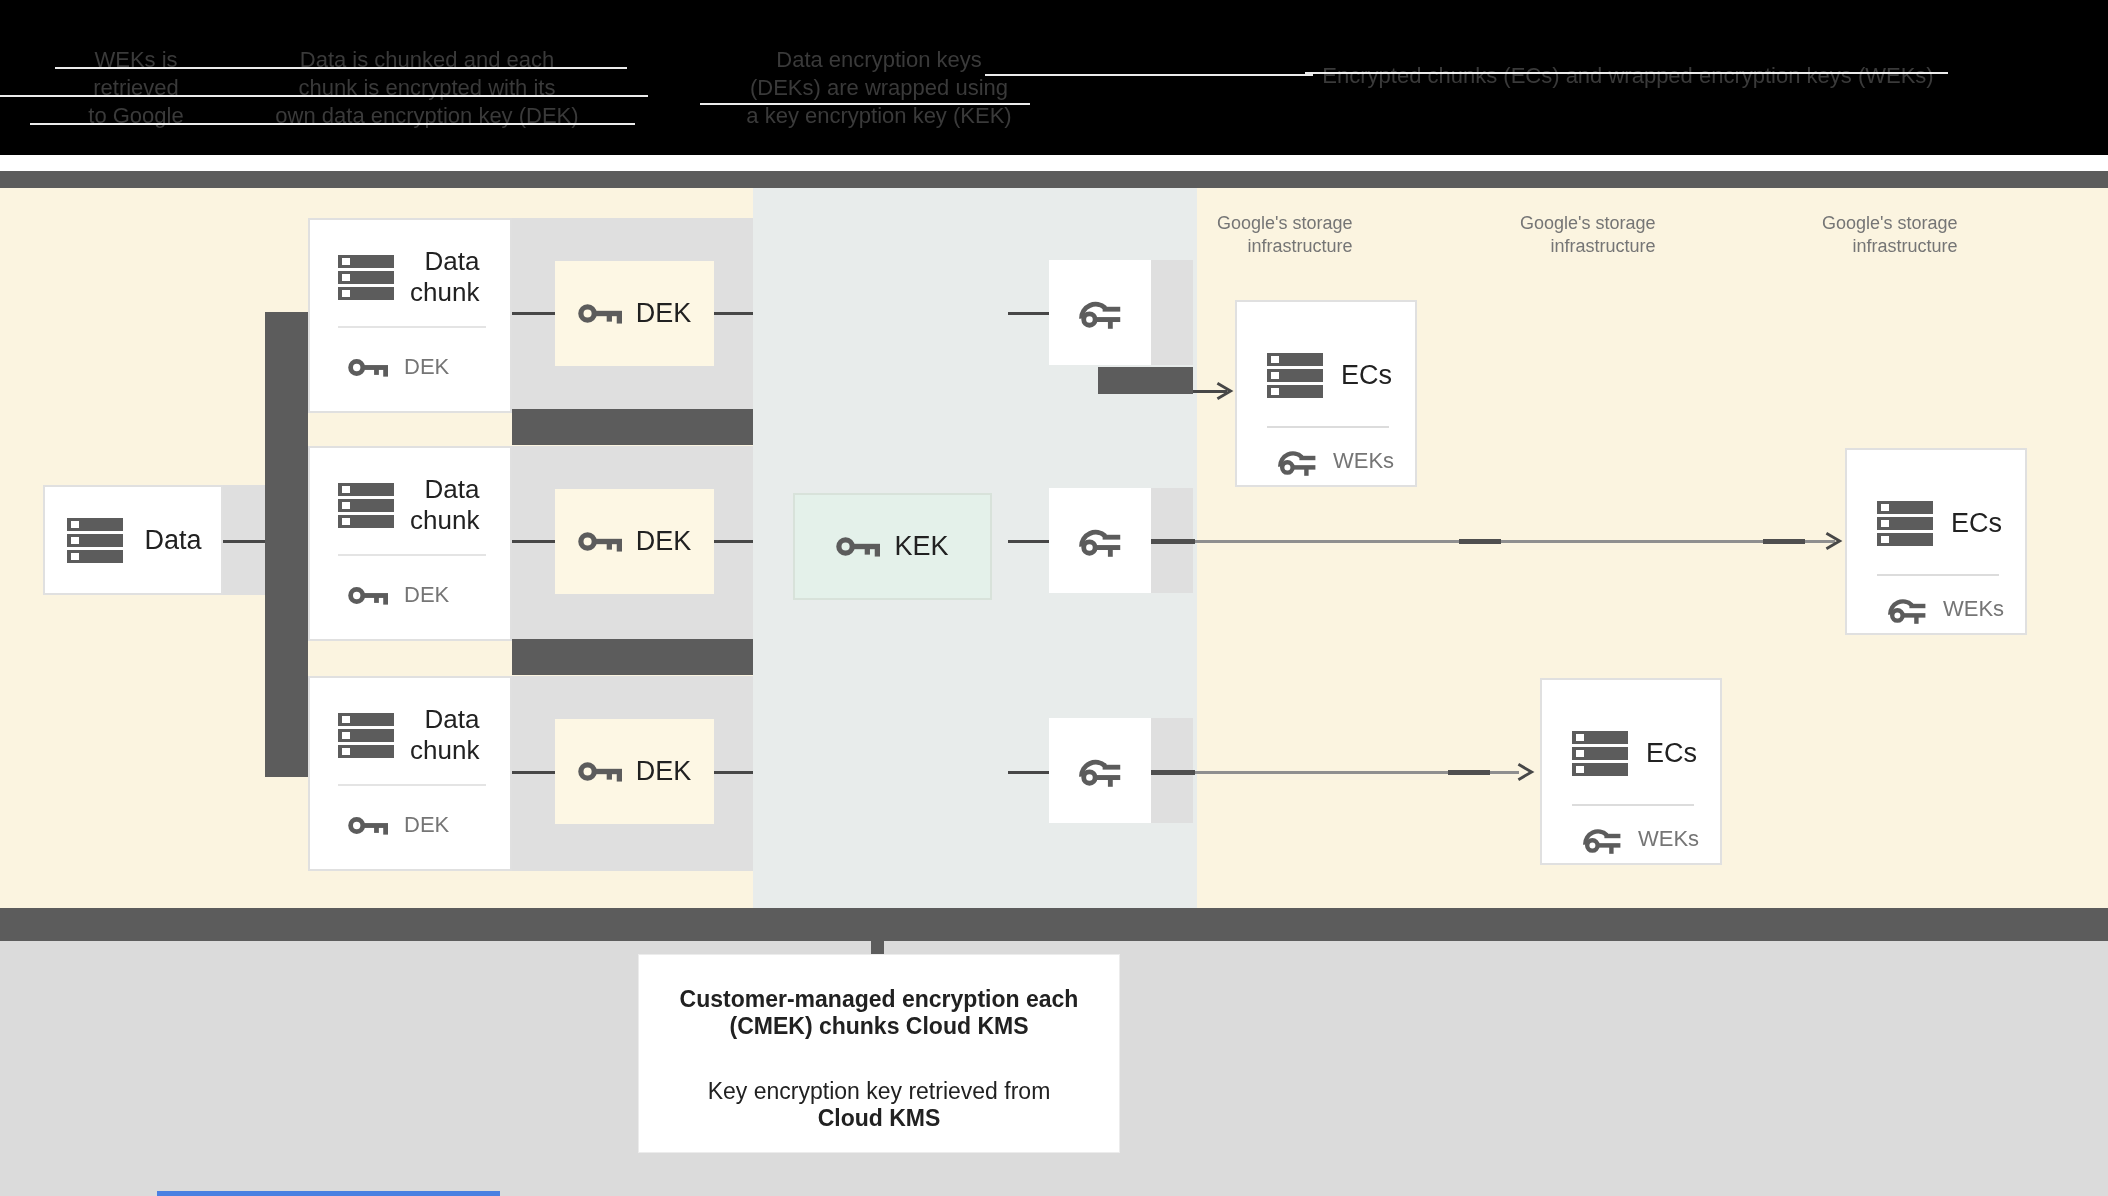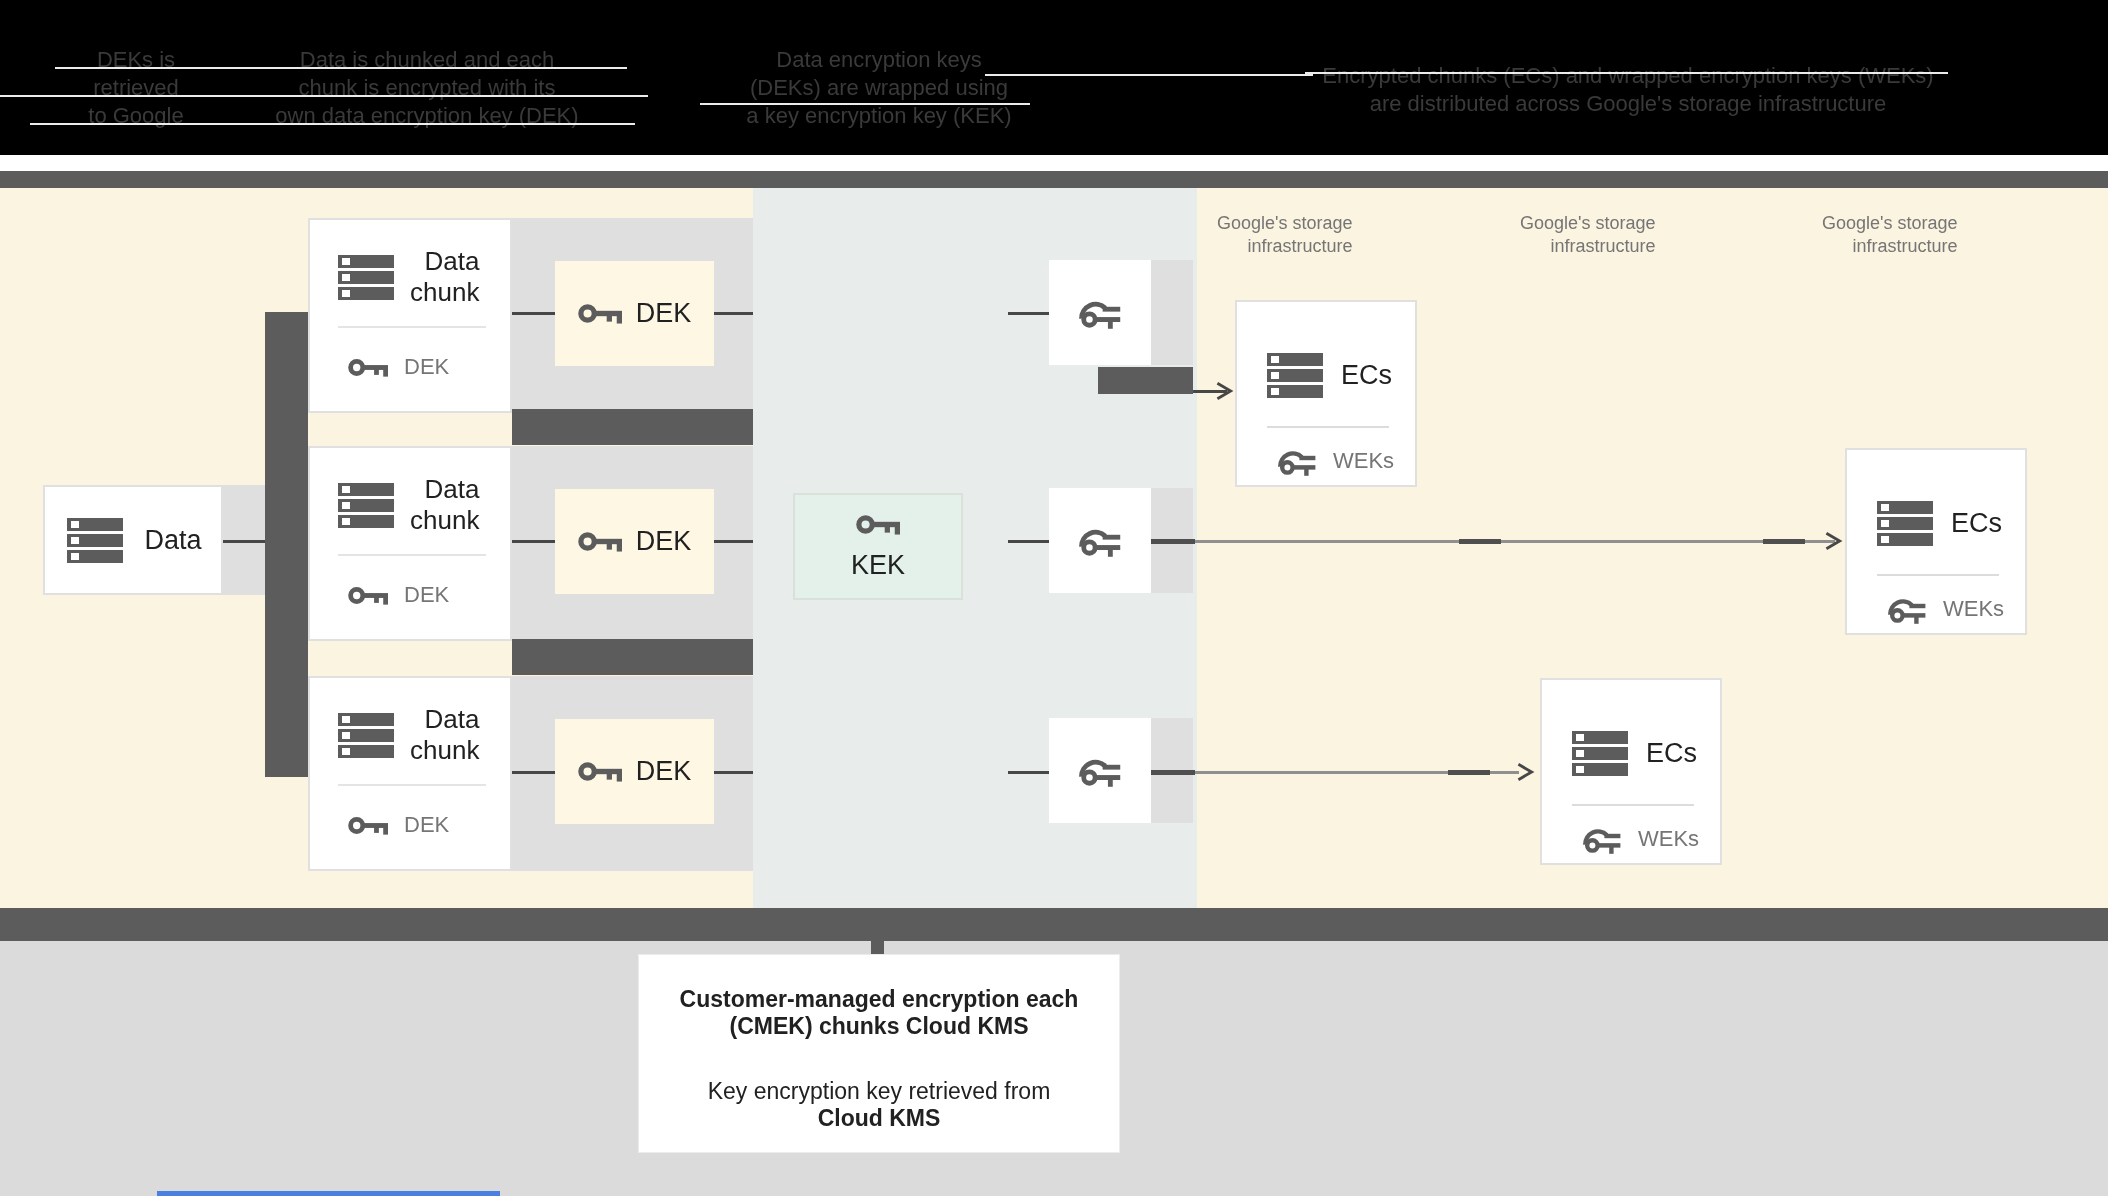--- a/index.html
+++ b/index.html
@@ -107,37 +107,36 @@
     <symbol id="icon-chevron" viewBox="0 0 20 20">
       <path d="M4 3 L16 10 L4 17" fill="none" stroke="currentColor" stroke-width="2.6"></path>
     </symbol>
   </defs>
 </svg>
 
 <div class="stage">
 
   <div class="header-black">
     <div class="hstep" style="left:136px;top:46px;">
-      <div>DEKs is</div>
+      <div>WEKs is</div>
       <div>retrieved</div>
       <div>to Google</div>
     </div>
     <div class="hstep" style="left:879px;top:46px;">
       <div>Data encryption keys</div>
       <div>(DEKs) are wrapped using</div>
       <div>a key encryption key (KEK)</div>
     </div>
     <div class="hstep" style="left:427px;top:46px;">
       <div>Data is chunked and each</div>
       <div>chunk is encrypted with its</div>
       <div>own data encryption key (DEK)</div>
     </div>
     <div class="hstep" style="left:1628px;top:62px;">
       <div>Encrypted chunks (ECs) and wrapped encryption keys (WEKs)</div>
-      <div>are distributed across Google's storage infrastructure</div>
     </div>
 
     <div class="hline" style="left:55px;top:67px;width:572px;"></div>
     <div class="hline" style="left:0px;top:95px;width:648px;"></div>
     <div class="hline" style="left:30px;top:123px;width:605px;"></div>
     <div class="hline" style="left:985px;top:74px;width:328px;"></div>
     <div class="hline" style="left:1305px;top:72px;width:643px;"></div>
     <div class="hline" style="left:700px;top:103px;width:330px;"></div>
   </div>
 
@@ -281,21 +280,21 @@
         </svg>
       <span class="box-label">DEK</span>
     </div>
     <div class="dek-box" style="left:555px;top:531px;width:159px;height:105px;">
       <svg class="icon" style="width:44px;height:23px;">
           <use href="#icon-key"></use>
         </svg>
       <span class="box-label">DEK</span>
     </div>
 
-    <div class="kek-box" style="left:793px;top:305px;width:170px;height:107px;flex-direction:column;">
+    <div class="kek-box" style="left:793px;top:305px;width:199px;height:107px;">
       <svg class="icon" style="width:44px;height:23px;">
           <use href="#icon-key"></use>
         </svg>
       <span class="box-label">KEK</span>
     </div>
 
     <div class="wkey-box" style="left:1049px;top:72px;width:102px;height:105px;">
       <svg class="icon" style="width:44px;height:37px;">
           <use href="#icon-wkey"></use>
         </svg>

